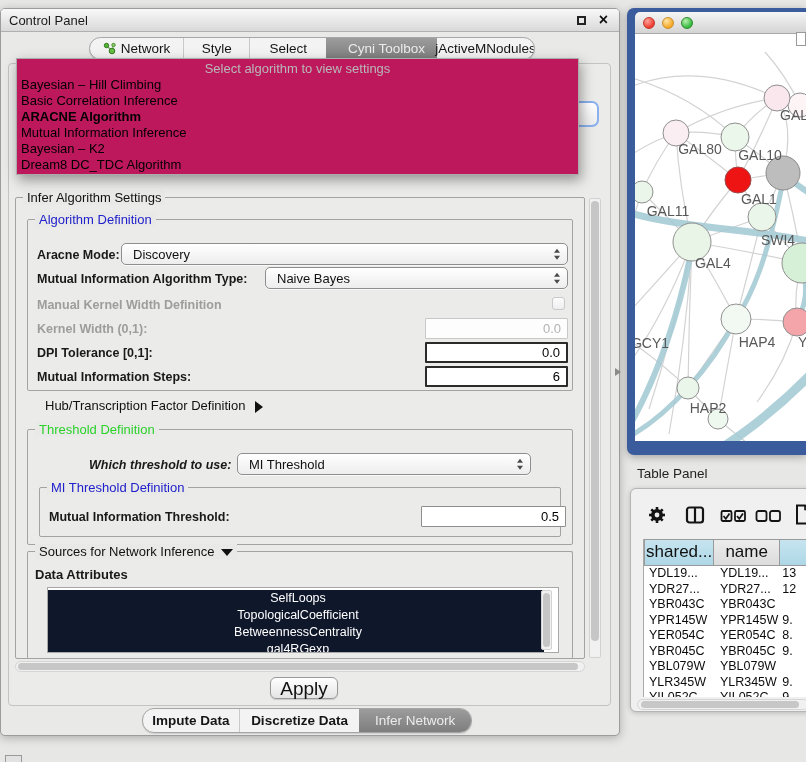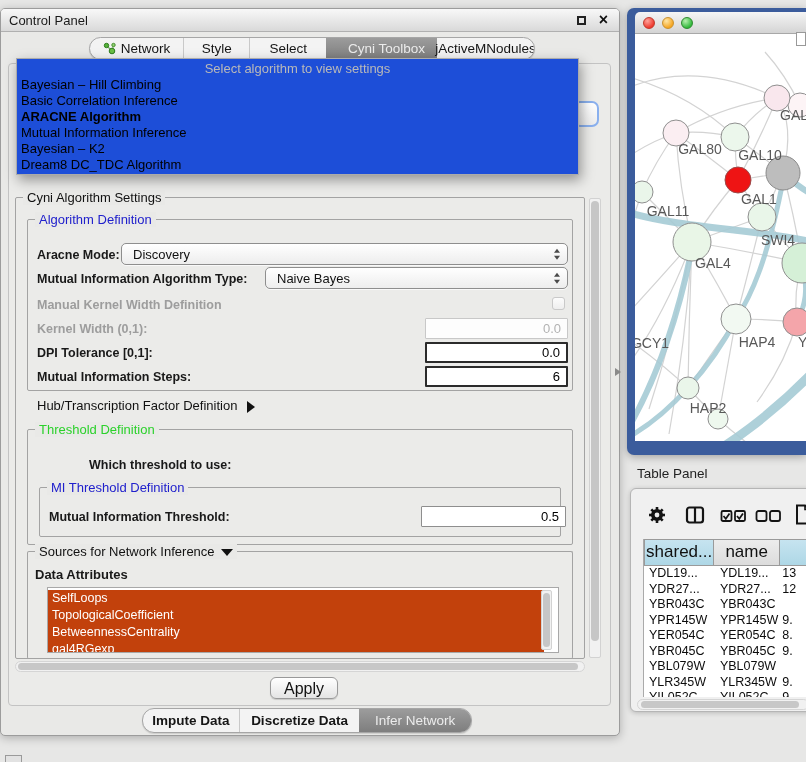--- a/index.html
+++ b/index.html
@@ -19,21 +19,21 @@
         overflow:hidden;box-shadow:0 1px 1px rgba(0,0,0,.12);}
   .ptab{font-size:13.5px;line-height:21px;text-align:center;color:#161616;
         display:flex;align-items:center;justify-content:center;gap:5px;}
   .ptab + .ptab{border-left:1px solid #c9c9c9;}
   .ptab.sel{background:linear-gradient(#9c9c9c,#7e7e7e);color:#ececec;border-left:none;}
   .ptab.sel + .ptab{border-left:none;}
   
   .content-panel{left:7px;top:54px;width:603px;height:643px;background:#ebebe9;
         border:1px solid #c3c3c3;border-radius:4px;}
   
-  .dd{left:15px;top:49px;width:563px;height:117px;background:#1d4ed8;border:1px solid #ababab;
+  .dd{left:15px;top:49px;width:563px;height:117px;background:#be185d;border:1px solid #ababab;
       box-shadow:2px 5px 12px rgba(0,0,0,.38);z-index:40;padding-top:1px;}
   .dd-placeholder{height:17px;line-height:17px;text-align:center;color:#b9b9b9;font-size:13px;}
   .dd-item{height:16px;line-height:16px;padding-left:4px;font-size:13px;color:#000;}
   .dd-item.sel{font-weight:bold;}
   .combo-fragment{left:572px;top:92px;width:26px;height:26px;border:2px solid #8ab0ee;
       border-radius:7px;background:linear-gradient(#fff,#ececec);z-index:4;}
   
   .grp{border:1px solid #a3a3a3;border-radius:2px;}
   .legend{font-size:13px;background:#e9e9e7;padding:0 4px;z-index:3;white-space:nowrap;}
   .legend.blue{color:#2020cc;}
@@ -64,25 +64,25 @@
   .field.dis{border:1px solid #c8c8c8;color:#b2b2b2;background:#fdfdfd;}
   .checkbox{width:13px;height:13px;border:1px solid #c9c9c9;border-radius:3px;
         background:linear-gradient(#fcfcfc,#eeeeee);}
   
   .sb-v{background:#f1f1f1;border:1px solid #d2d2d2;border-radius:2px;}
   .sb-v .thumb{position:absolute;left:1px;right:1px;top:2px;background:#c6c6c6;border-radius:5px;}
   .sb-h{background:#f1f1f1;border:1px solid #d5d5d5;border-radius:6px;}
   .sb-h .thumb{position:absolute;top:1px;bottom:1px;background:#c7c7c7;border-radius:5px;}
   
   .attr-list{background:#fff;border:1px solid #a8a8a8;overflow:hidden;padding-top:2px;}
-  .attr-item{height:17px;line-height:17px;font-size:12.5px;color:#fff;background:#c2410c;
-        padding-left:4px;margin:0 14px 0 0;}
+  .attr-item{height:17px;line-height:17px;font-size:12.5px;color:#fff;background:#0f172a;
+        padding-left:4px;margin:0 14px 0 0;text-align:center;}
   
   .btn{border:1px solid #999;border-radius:6px;background:linear-gradient(#ffffff,#e4e4e4);
-        font-size:16px;color:#111;text-align:center;line-height:20px;
+        font-size:19px;color:#111;text-align:center;line-height:20px;
         box-shadow:0 1px 1px rgba(0,0,0,.15);}
   
   .net-frame{left:627px;top:8px;width:179px;height:447px;background:#3b5c9c;
         border-radius:7px 0 0 7px;box-shadow:0 2px 8px rgba(0,0,0,.3);}
   .net-titlebar{left:635px;top:12px;width:171px;height:22px;background:linear-gradient(#f5f5f5,#d4d4d4);
         border-radius:5px 0 0 0;border-bottom:1px solid #a8a8a8;}
   .tl{width:12px;height:12px;border-radius:50%;top:5px;}
   .tl.red{background:radial-gradient(circle at 35% 30%,#ffa49b,#ee3b30 70%);border:1px solid #c0392b;}
   .tl.yellow{background:radial-gradient(circle at 35% 30%,#ffe6a6,#f5a623 70%);border:1px solid #c9912e;}
   .tl.green{background:radial-gradient(circle at 35% 30%,#b7f0ae,#34b93d 70%);border:1px solid #2e8b2e;}
@@ -151,21 +151,21 @@
         <div class="dd-item">Bayesian – Hill Climbing</div>
         <div class="dd-item">Basic Correlation Inference</div>
         <div class="dd-item sel">ARACNE Algorithm</div>
         <div class="dd-item">Mutual Information Inference</div>
         <div class="dd-item">Bayesian – K2</div>
         <div class="dd-item">Dream8 DC_TDC Algorithm</div>
       </div>
   </div>
 
   <div class="abs grp" style="left:14px;top:188px;width:570px;height:462px;"></div>
-  <div class="abs legend" style="left:22px;top:181px;color:#111;">Cyni Algorithm Settings</div>
+  <div class="abs legend" style="left:22px;top:181px;color:#111;">Infer Algorithm Settings</div>
 
   <div class="abs sb-v" style="left:588px;top:189px;width:12px;height:460px;">
     <div class="thumb" style="height:440px;"></div>
   </div>
 
   <div class="abs grp" style="left:26px;top:210px;width:546px;height:172px;"></div>
   <div class="abs legend blue" style="left:34px;top:203px;">Algorithm Definition</div>
 
   <div class="abs lbl" style="left:36px;top:239px;">Aracne Mode:</div>
   <div class="abs combo" style="left:120px;top:234px;width:447px;">
@@ -190,28 +190,35 @@
 
   <div class="abs lbl dis" style="left:36px;top:313px;">Kernel Width (0,1):</div>
   <input class="abs field dis" style="left: 424px; top: 309px; width: 143px; height: 21px;" readonly="" value="0.0">
 
   <div class="abs lbl" style="left:36px;top:337px;">DPI Tolerance [0,1]:</div>
   <input class="abs field" style="left: 424px; top: 333px; width: 143px; height: 21px;" readonly="" value="0.0">
 
   <div class="abs lbl" style="left:36px;top:361px;">Mutual Information Steps:</div>
   <input class="abs field" style="left: 424px; top: 357px; width: 143px; height: 21px;" readonly="" value="6">
 
-  <div class="abs plain" style="left:36px;top:389px;text-align:center;">
+  <div class="abs plain" style="left:44px;top:389px;text-align:center;">
     <span>Hub/Transcription Factor Definition</span><span class="tri-right"></span>
   </div>
 
   <div class="abs grp" style="left:26px;top:420px;width:546px;height:116px;"></div>
   <div class="abs legend green" style="left:34px;top:413px;">Threshold Definition</div>
 
-  <div class="abs lbl" style="left:88px;top:449px;">Which threshold to use:</div>
+  <div class="abs lbl" style="left:88px;top:449px;font-style:italic;">Which threshold to use:</div>
+  <div class="abs combo" style="left:236px;top:444px;width:294px;">
+    <span>MI Threshold</span>
+    <span class="spin">
+        <span class="tri-up"></span>
+        <span class="tri-dn"></span>
+      </span>
+  </div>
 
   <div class="abs grp" style="left:38px;top:478px;width:522px;height:50px;"></div>
   <div class="abs legend blue" style="left:46px;top:471px;">MI Threshold Definition</div>
 
   <div class="abs lbl" style="left:48px;top:501px;">Mutual Information Threshold:</div>
   <input class="abs field thin" style="left: 420px; top: 497px; width: 145px; height: 21px; padding-left: 8px;" readonly="" value="0.5">
 
   <div class="abs grp" style="left:26px;top:542px;width:546px;height:108px;border-bottom:none;"></div>
   <div class="abs legend" style="left:34px;top:535px;color:#111;">
     <span>Sources for Network Inference</span><span class="tri-down-s"></span>

